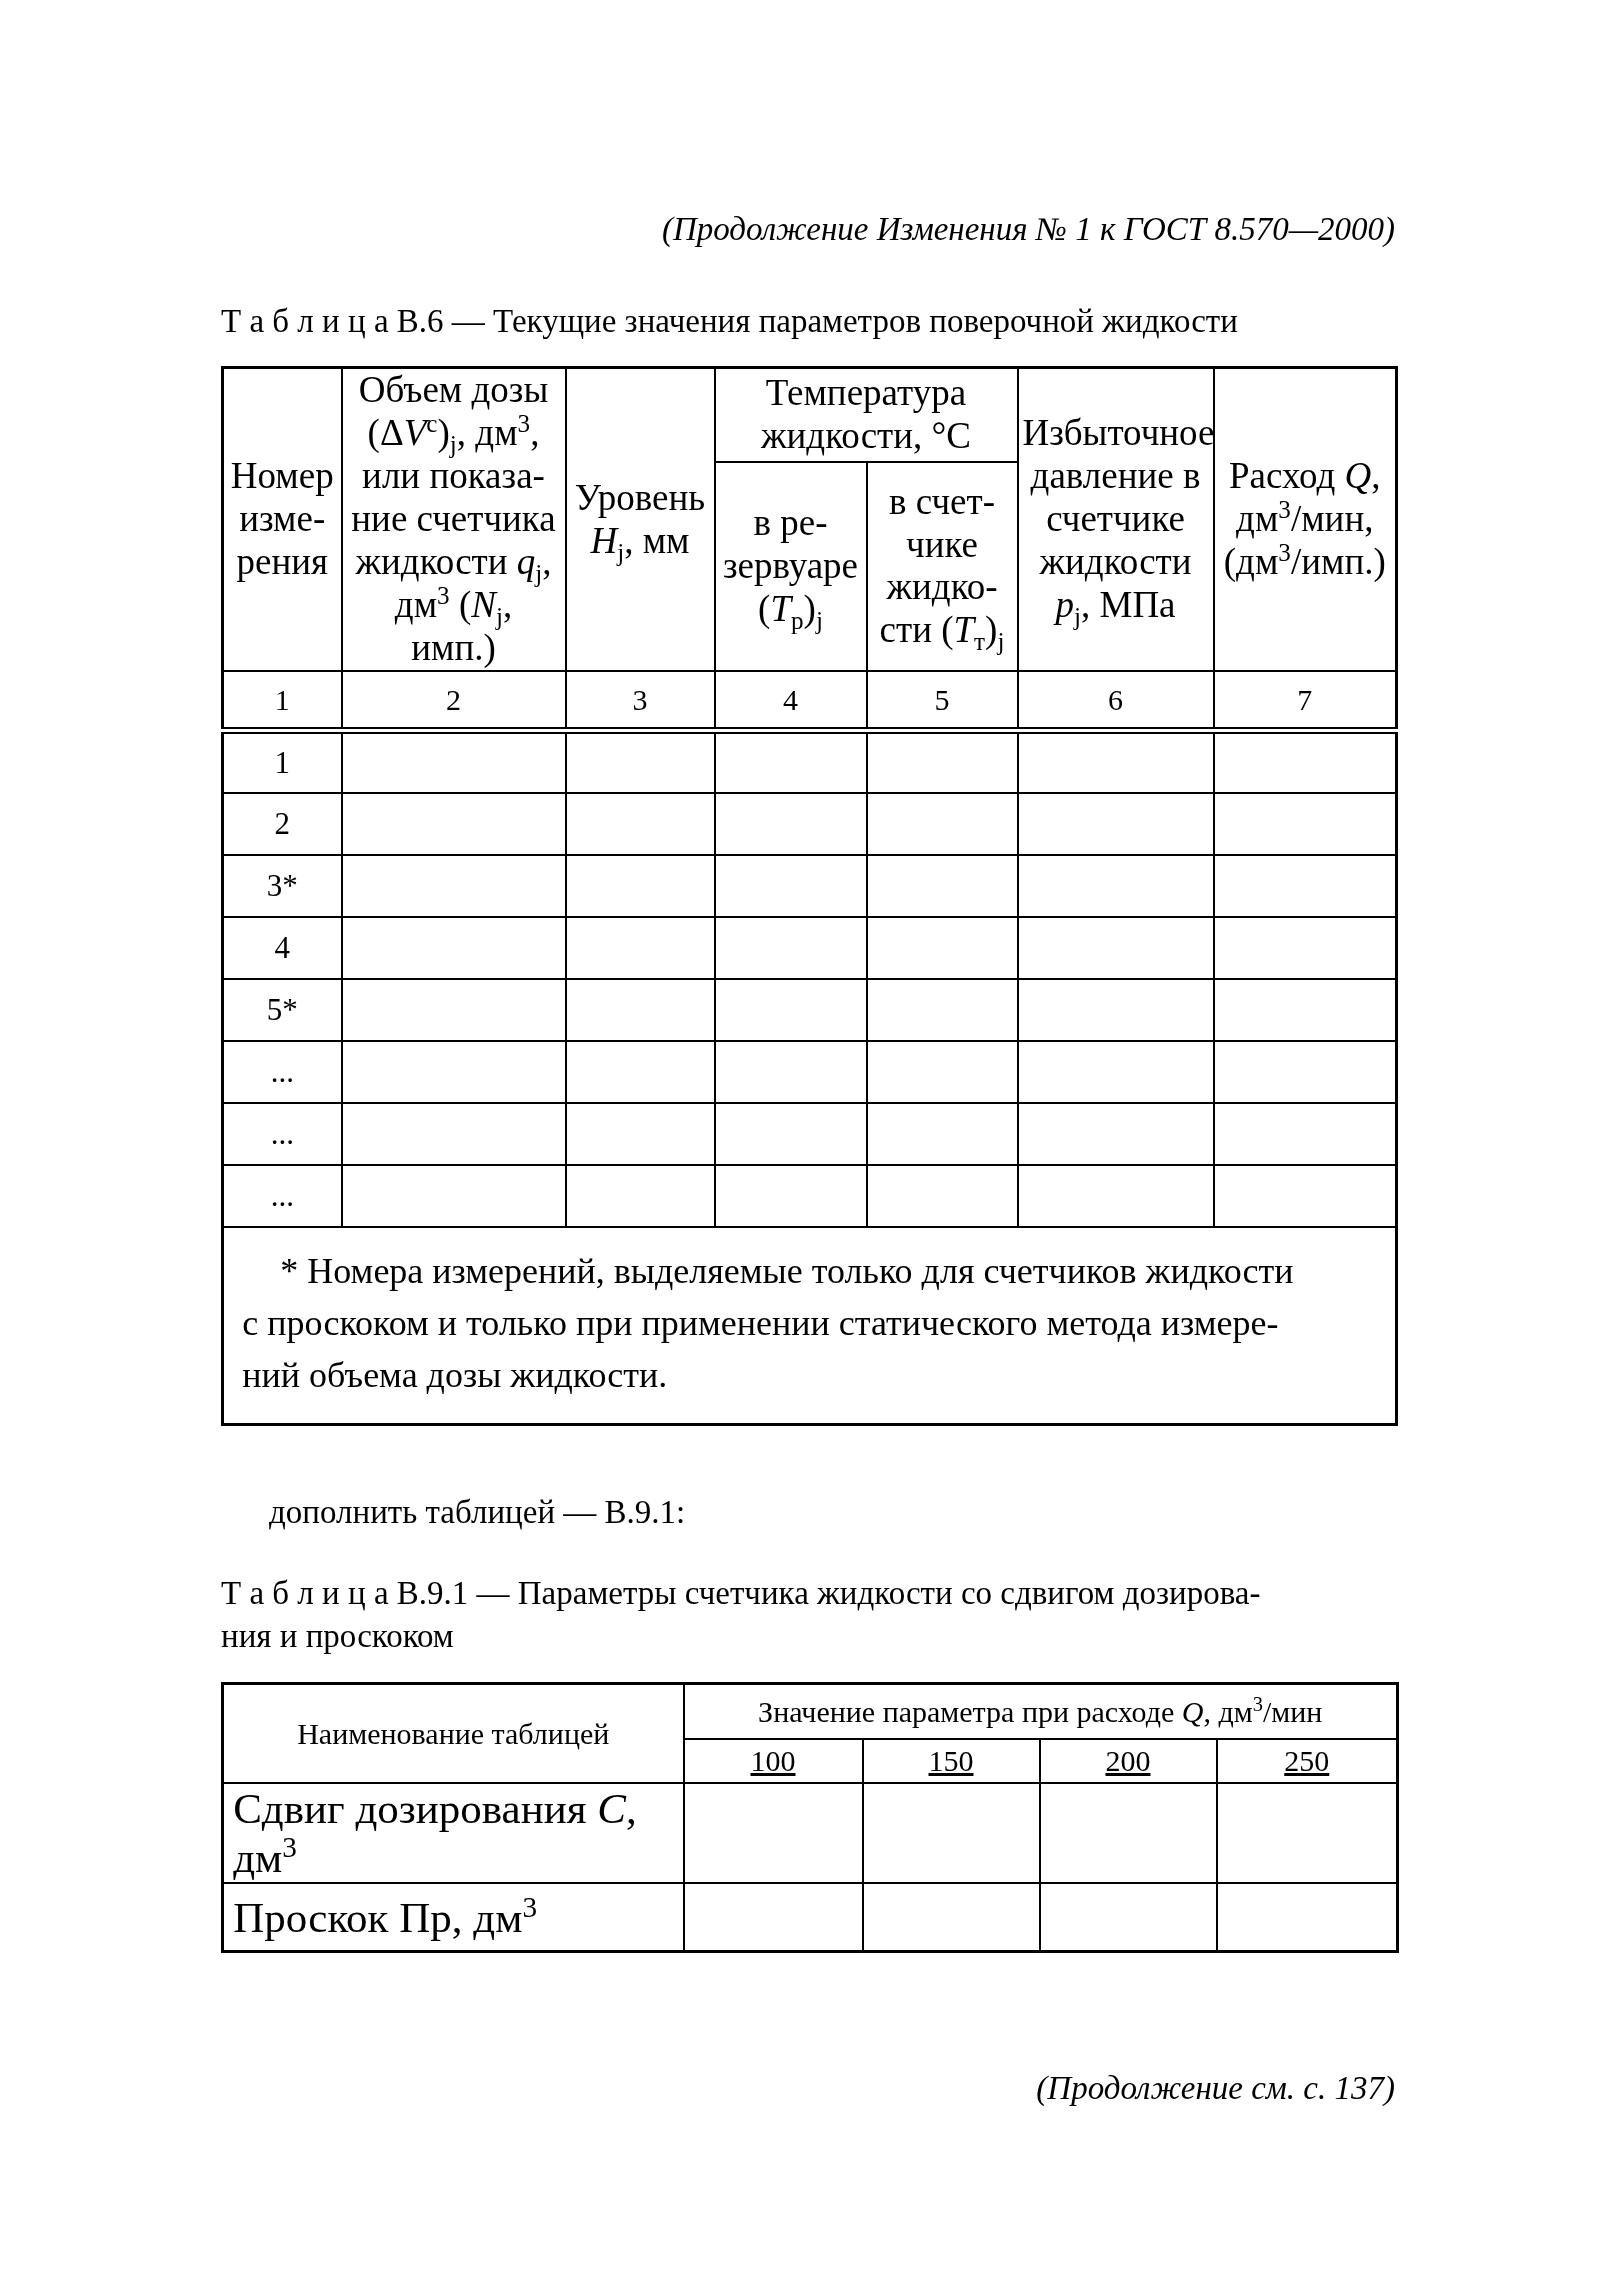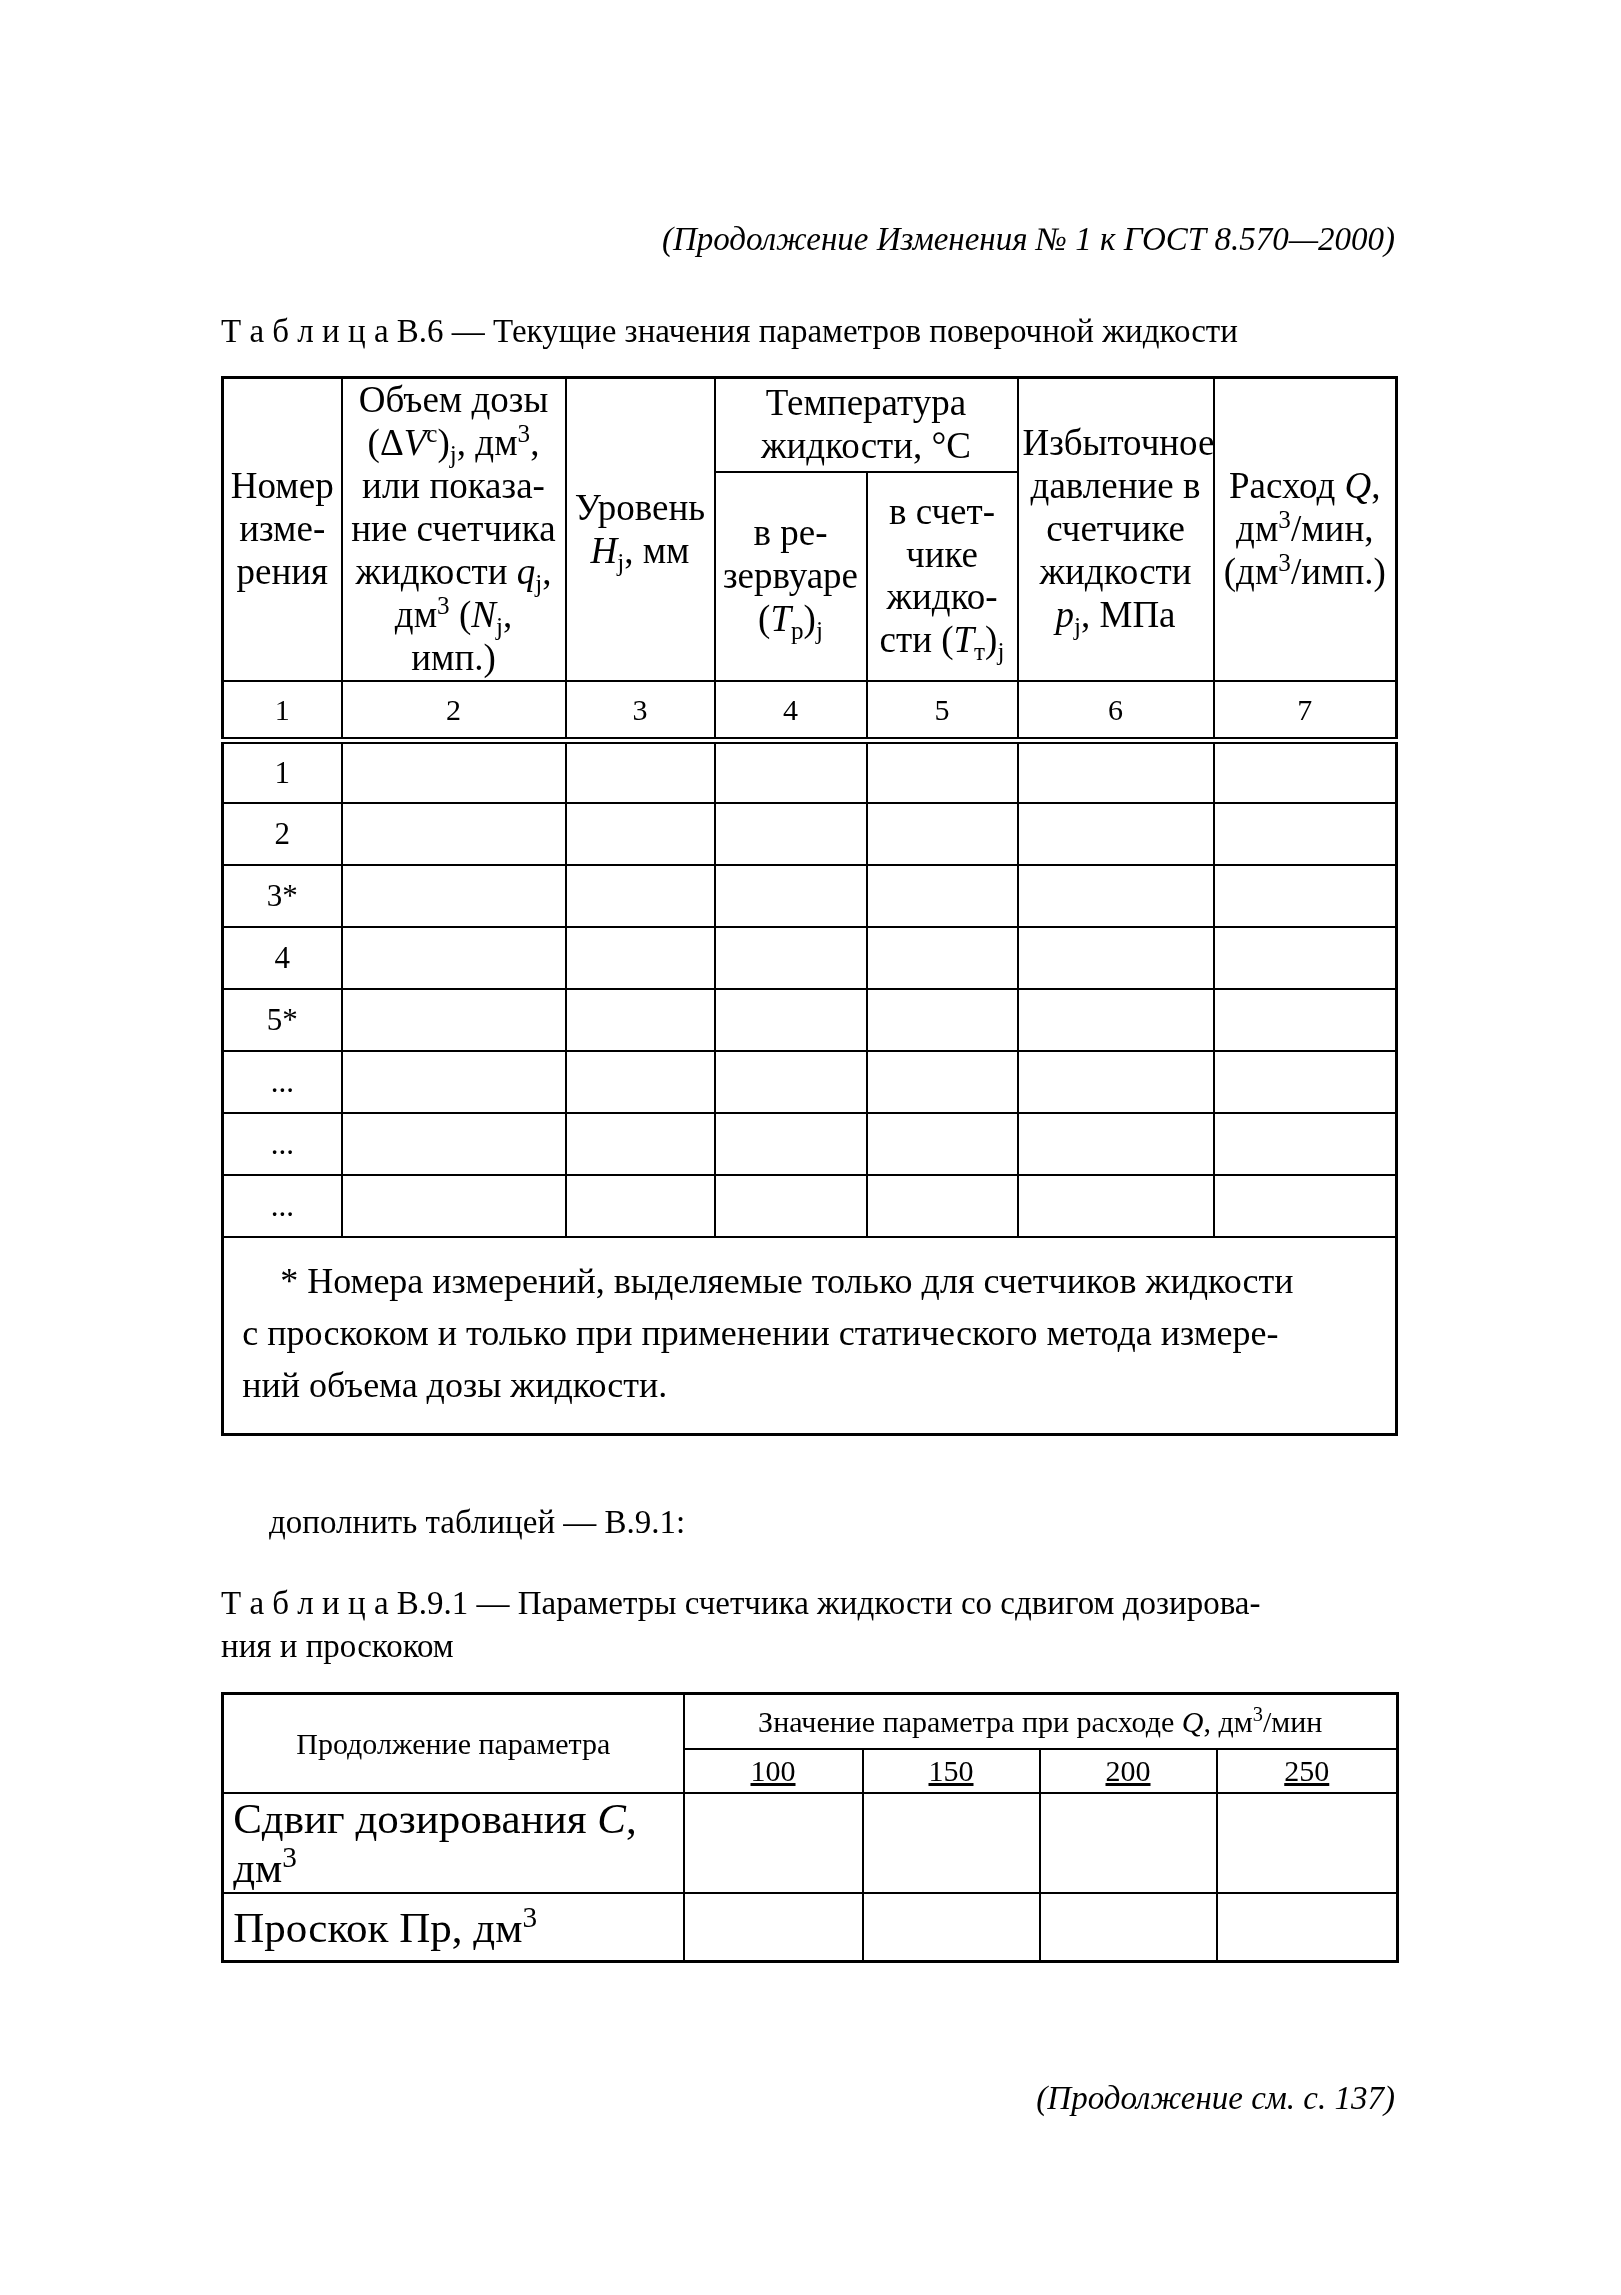--- a/index.html
+++ b/index.html
@@ -5,21 +5,21 @@
   * { box-sizing: border-box; }
   html, body { margin: 0; padding: 0; }
   body {
     width: 1622px; height: 2295px;
     background: #ffffff;
     color: #000;
     font-family: "Liberation Serif", "DejaVu Serif", serif;
     position: relative;
   }
   .page { position: absolute; left: 0; top: 0; width: 1622px; height: 2295px; background: #fff; }
-  .content { position: absolute; left: 221px; top: 221px; width: 1174px; }
+  .content { position: absolute; left: 221px; top: 211px; width: 1174px; }
 
   .running-head {
     font-style: italic;
     font-size: 33px;
     text-align: right;
     white-space: nowrap;
   }
 
   .tbl-title {
     font-size: 33px;
@@ -217,21 +217,21 @@
     <table class="b91">
       <colgroup>
         <col style="width:461px">
           <col style="width:179px">
           <col style="width:177px">
           <col style="width:177px">
           <col style="width:181px">
       </colgroup>
       <tbody>
         <tr class="h1">
-          <th rowspan="2">Продолжение параметра</th>
+          <th rowspan="2">Наименование таблицей</th>
           <th colspan="4">Значение параметра при расходе <i>Q</i>, дм<sup>3</sup>/мин</th>
         </tr>
         <tr class="h2">
           <th>100</th>
           <th>150</th>
           <th>200</th>
           <th>250</th>
         </tr>
         <tr class="b91row">
           <td class="plabel">Сдвиг дозирования <i>С</i>, дм<sup>3</sup></td>

